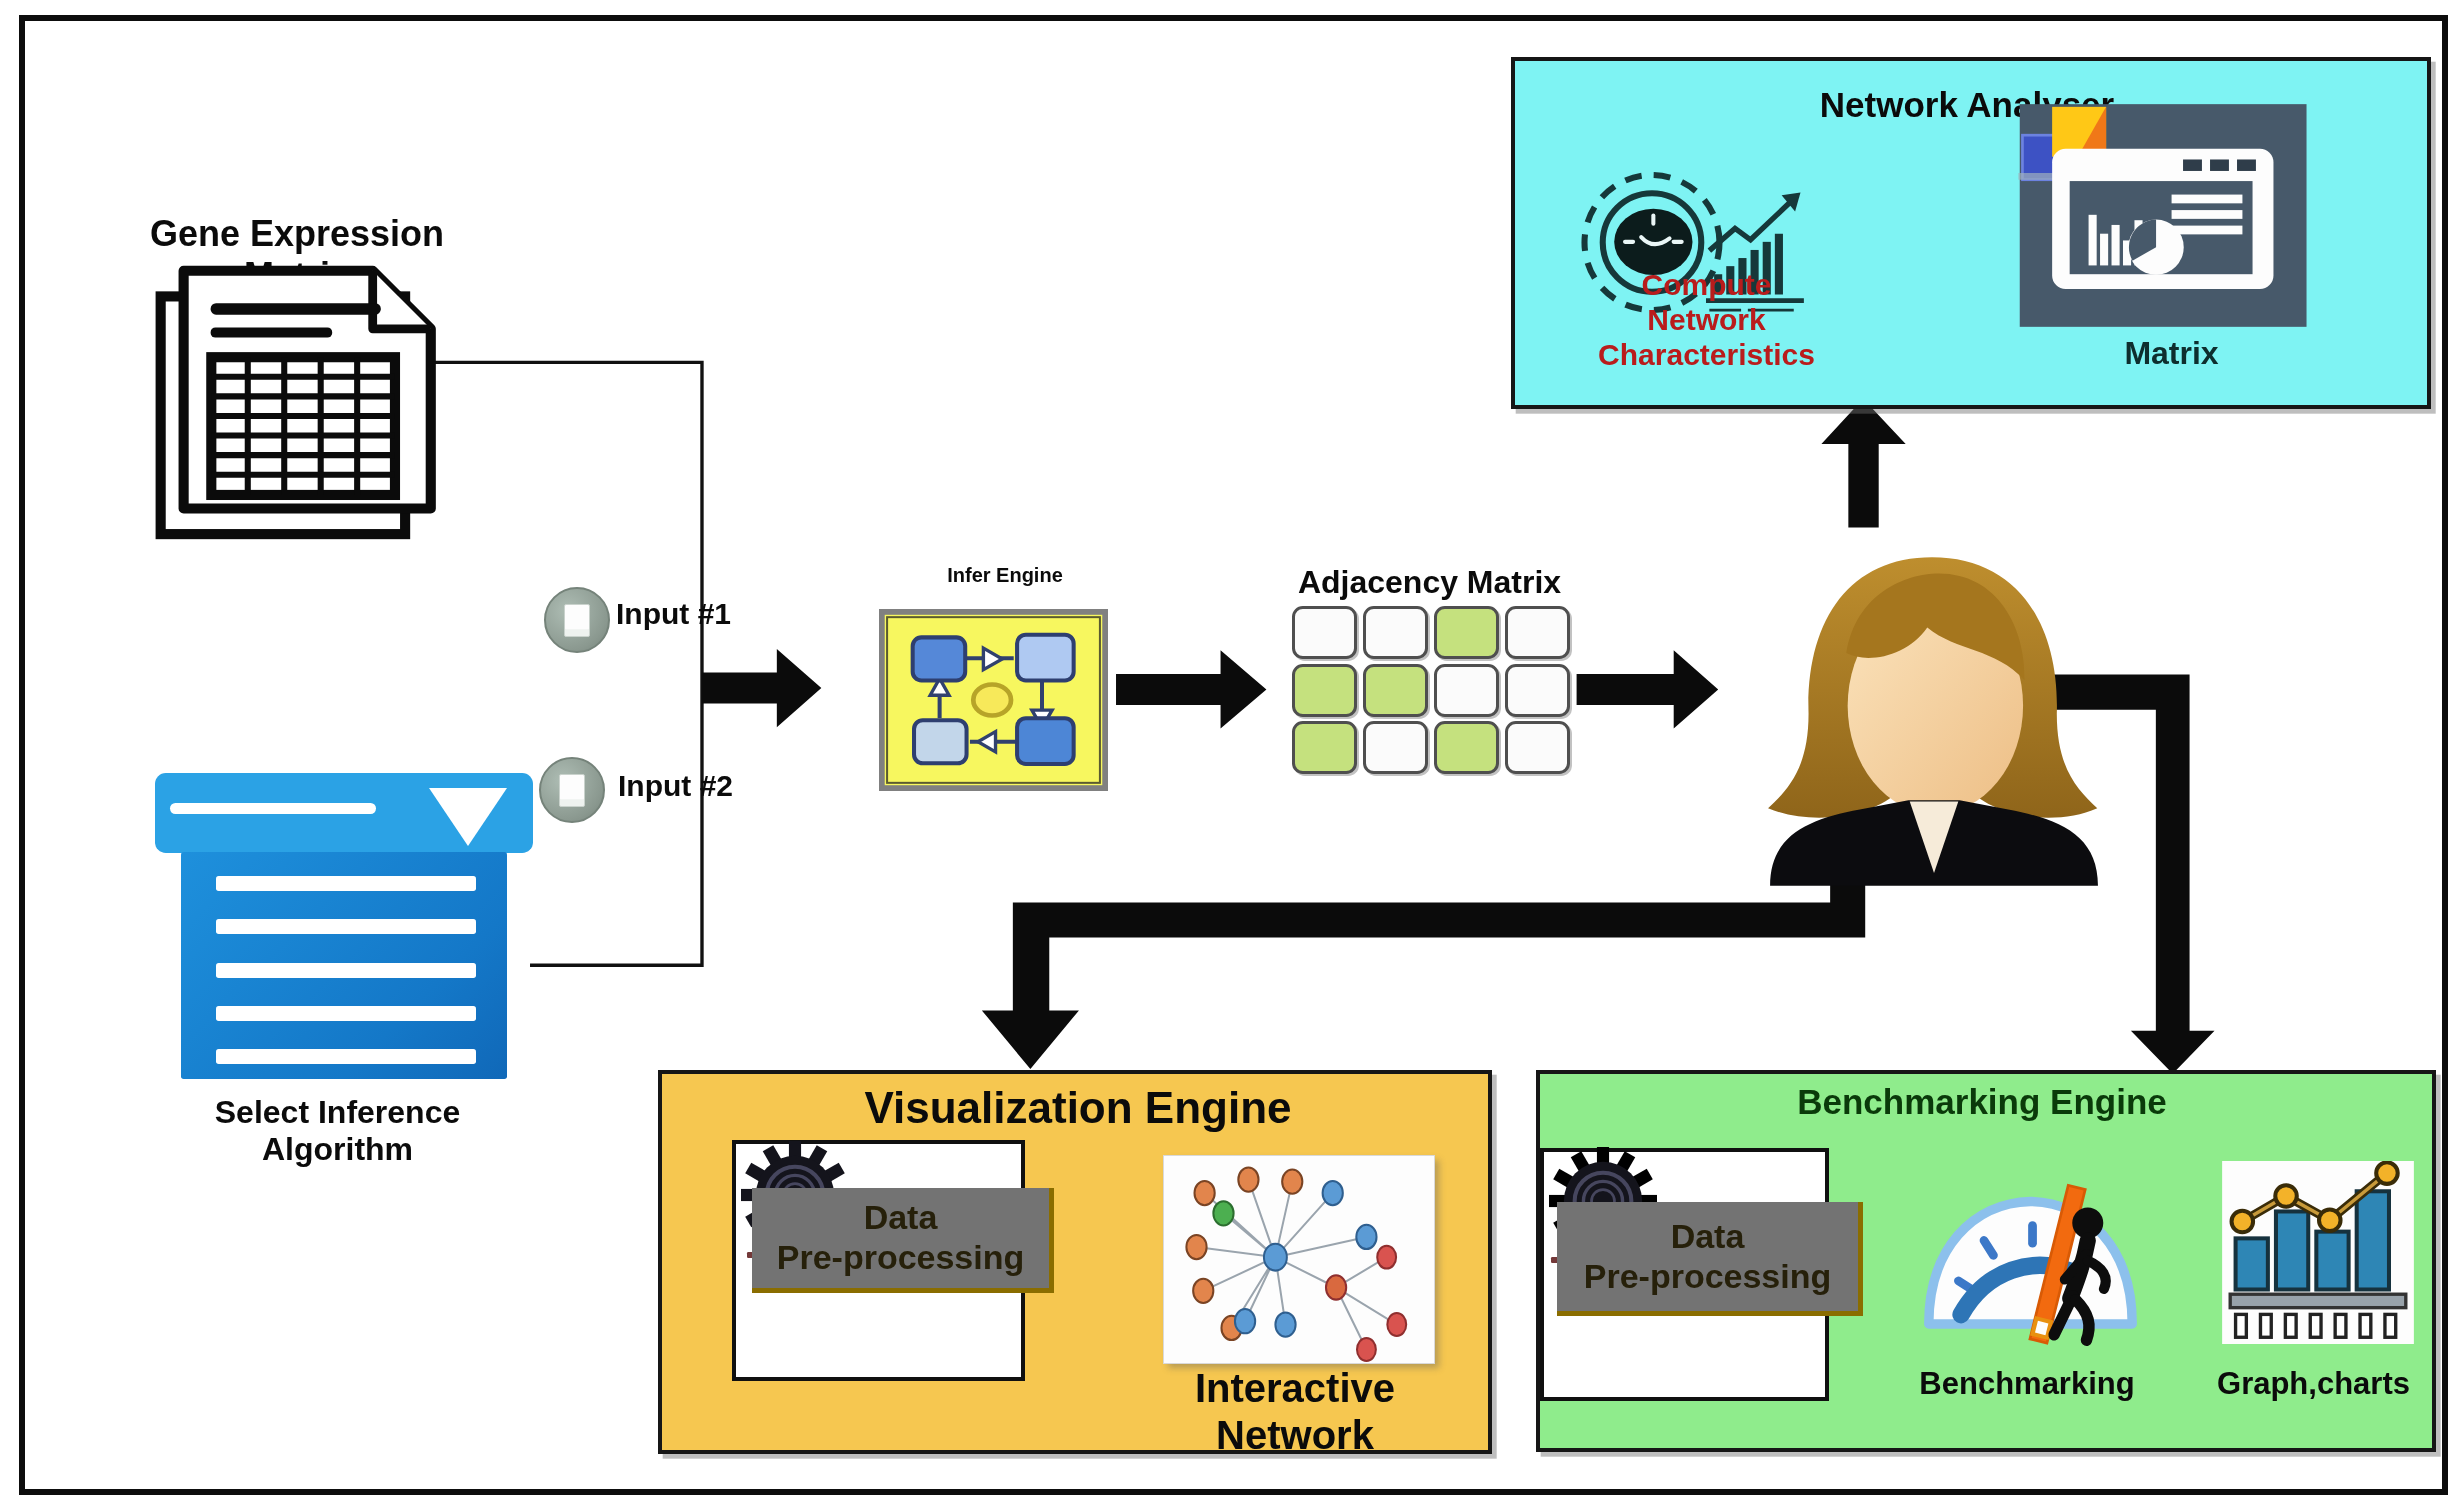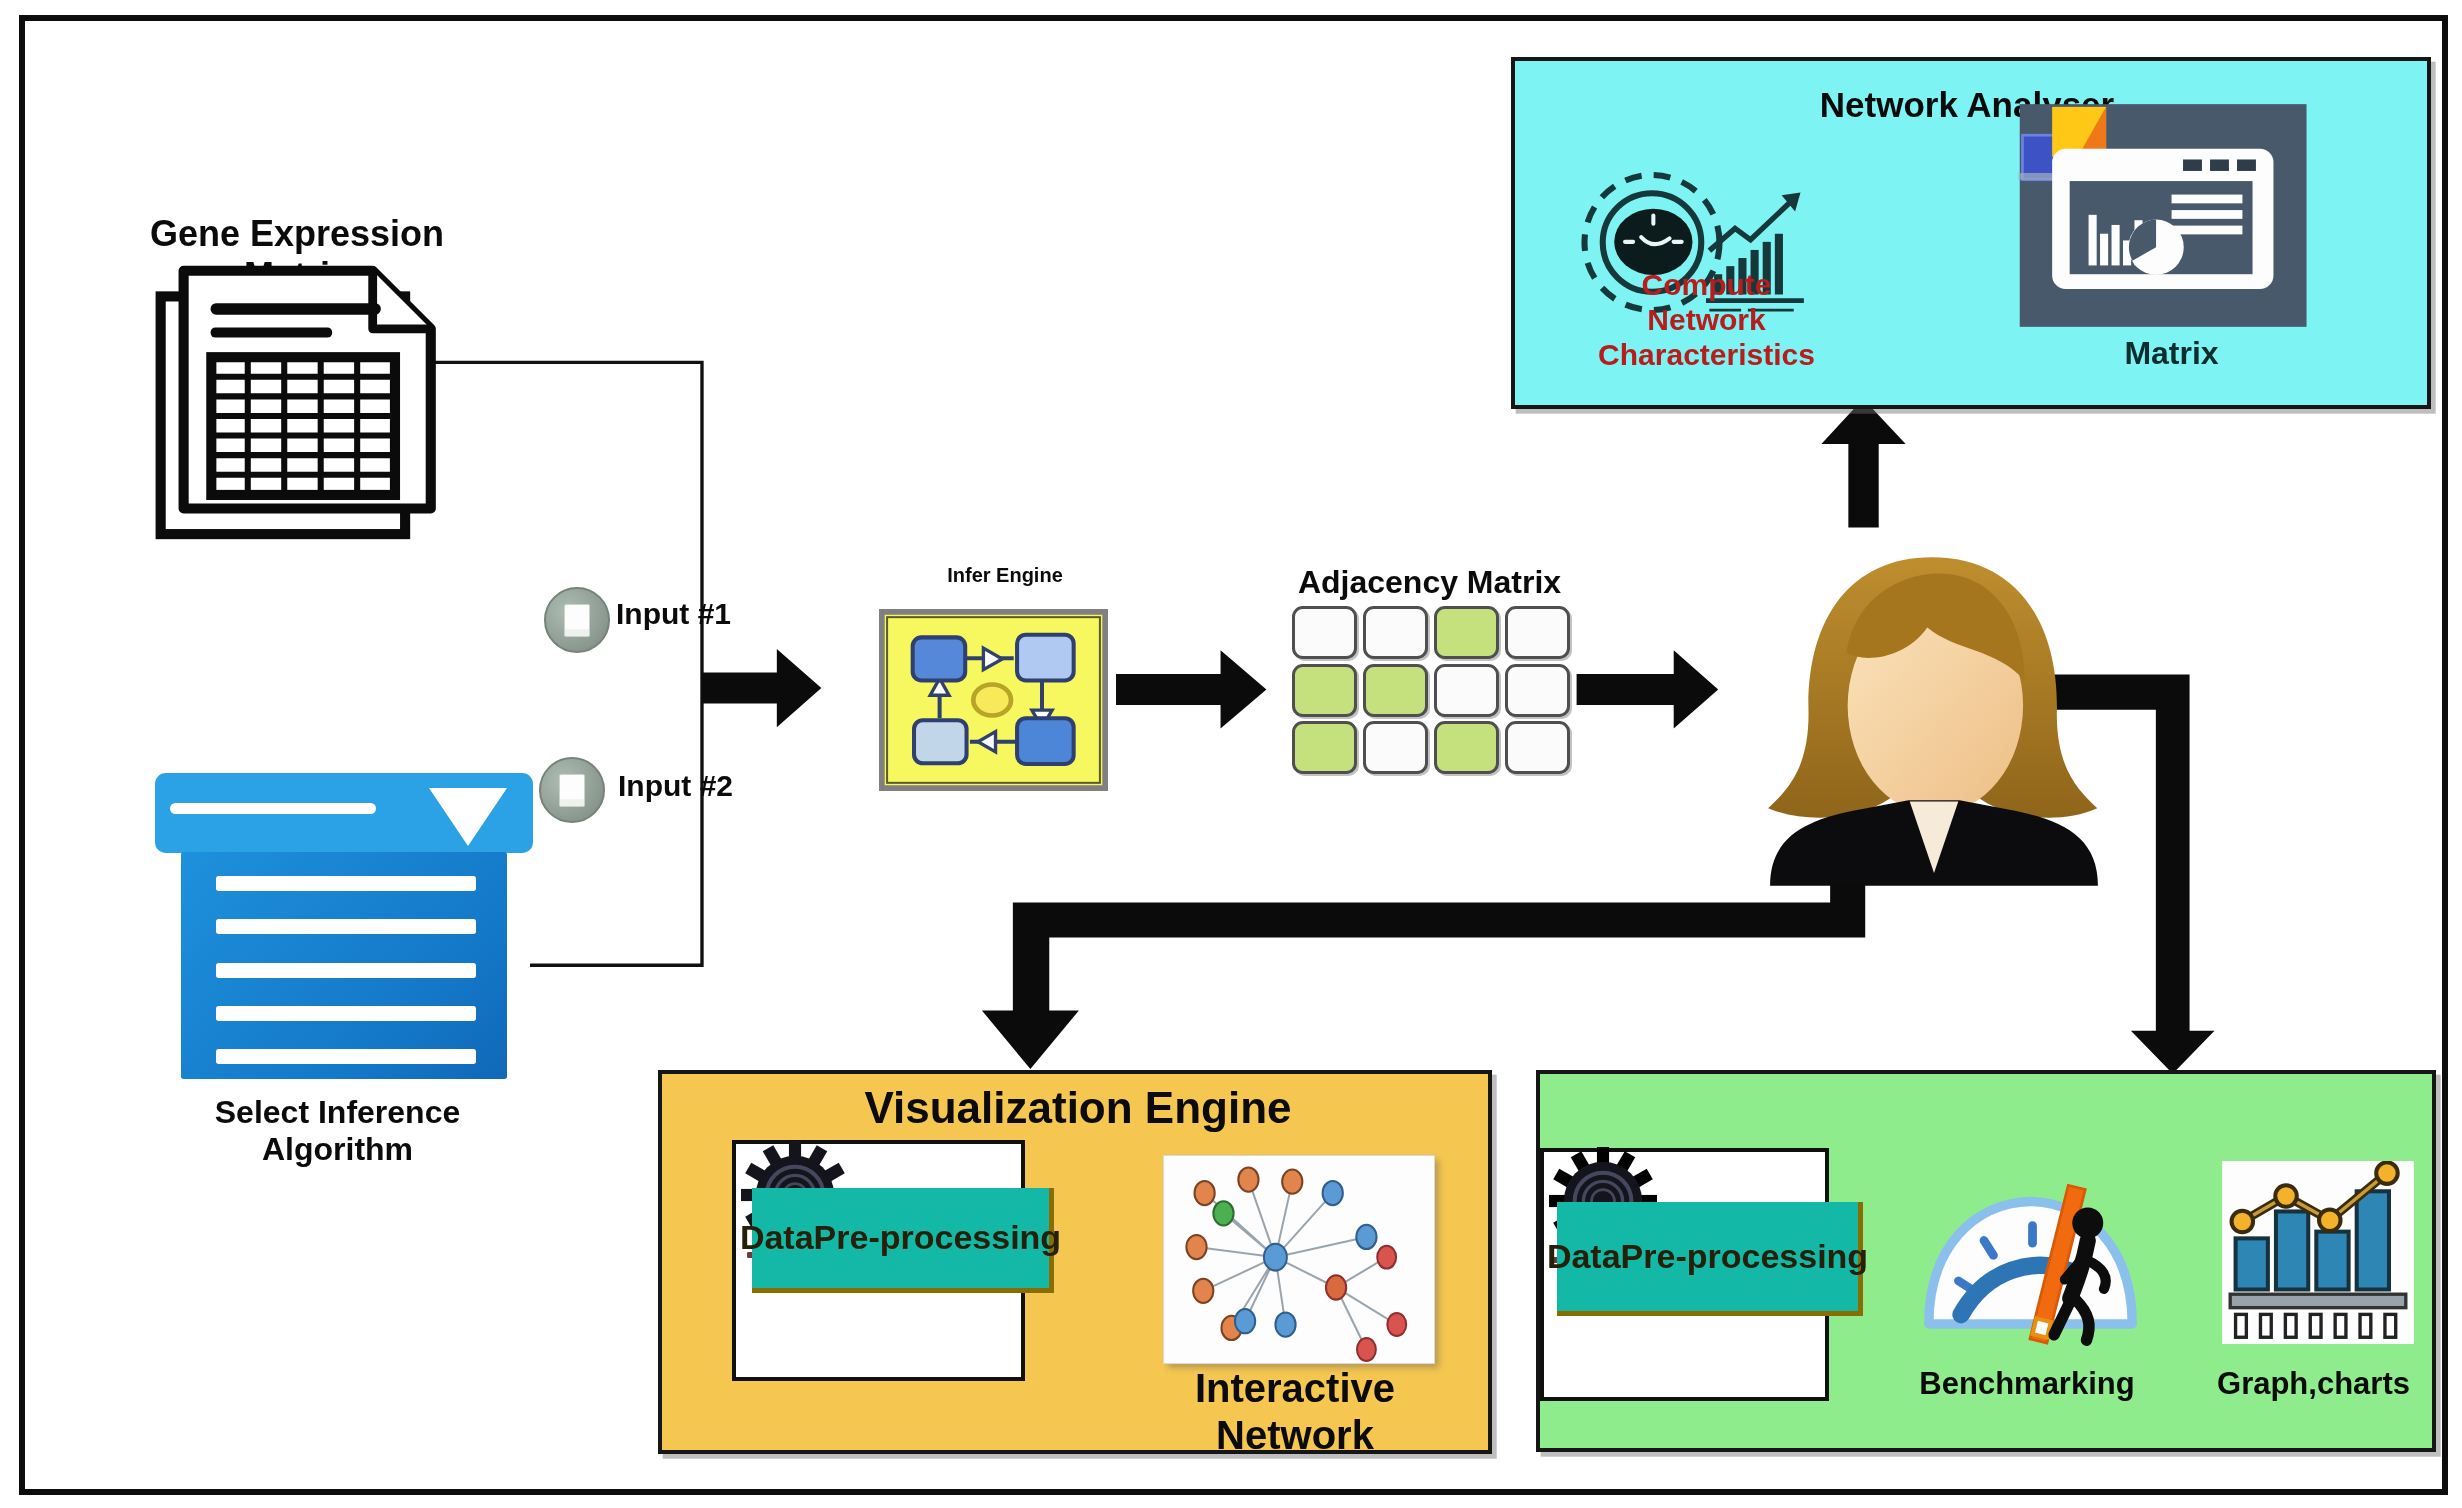--- a/index.html
+++ b/index.html
@@ -8,22 +8,22 @@
   .abs{position:absolute;}
   .lbl{font-family:"Liberation Sans",sans-serif;font-weight:700;color:#0b0b0b;
        text-align:center;line-height:1.17;white-space:nowrap;}
   .outer-frame{left:19px;top:15px;width:2417px;height:1468px;border:6px solid #0d0d0d;}
   
   .engine-box{border:4.7px solid #161616;box-shadow:4.7px 4.7px 0 rgba(110,110,110,.45);}
   #na-box{left:1511px;top:57px;width:912px;height:344px;background:#7EF3F3;}
   #vis-box{left:658px;top:1070px;width:826px;height:376px;background:#F6C750;}
   #bench-box{left:1536px;top:1070px;width:892px;height:374px;background:#8FEC8C;}
   .white-rect{background:#fff;border:4px solid #101010;}
-  .gold-label{background:#14b8a6;border-right:5.4px solid #8a6d00;border-bottom:5.4px solid #8a6d00;
-              display:flex;align-items:center;justify-content:center;}
+  .gold-label{background:#737373;border-right:5.4px solid #8a6d00;border-bottom:5.4px solid #8a6d00;
+              display:flex;align-items:center;justify-content:center;flex-direction:column;}
   .gold-label .lbl{color:#26200a;}
   
   #adjacency-grid{left:1292px;top:606px;display:grid;
     grid-template-columns:repeat(4,65px);grid-auto-rows:53px;column-gap:6px;row-gap:4.7px;}
   .adj-cell{border:3.4px solid #4f4f4f;border-radius:10.8px;background:#FBFBFB;
             box-shadow:2px 2px 0 rgba(80,80,80,.35);}
   .adj-cell.on{background:#C5E17E;}
   
   #select-header{left:155px;top:773px;width:378px;height:80px;background:#2BA2E5;border-radius:10.8px;}
   #select-slot{left:170px;top:803px;width:206px;height:10.8px;background:#fff;border-radius:5.4px;}
@@ -300,20 +300,21 @@
       <ellipse cx="300" cy="287" rx="14" ry="17" fill="#D9534F"></ellipse>
     </g>
   </svg>
 
   <div class="abs lbl" style="left:1167px;top:1365px;width:256px;font-size:40px">
     <div>Interactive</div>
     <div>Network</div>
   </div>
 
   <div class="abs engine-box" id="bench-box"></div>
+  <div class="abs lbl" style="left:1536px;top:1082px;width:892px;font-size:35px;color:#0a3a0a">Benchmarking Engine</div>
 
   <div class="abs white-rect" style="left:1540px;top:1148px;width:281px;height:245px"></div>
   <svg class="abs" style="left:1549px;top:1147px" width="108" height="108" viewBox="0 0 160 160">
     <use href="#gearTeeth"></use>
     <circle cx="80" cy="80" r="58" fill="#14141c"></circle>
     <g fill="none" stroke="#46465e">
       <circle cx="80" cy="80" r="42" stroke-width="6"></circle>
       <circle cx="80" cy="80" r="29" stroke-width="5"></circle>
       <circle cx="80" cy="80" r="17" stroke-width="4"></circle>
     </g>

